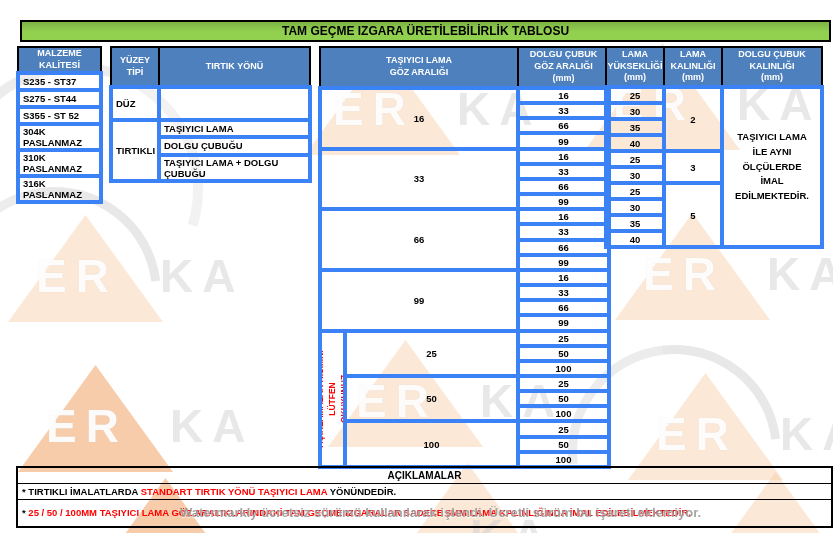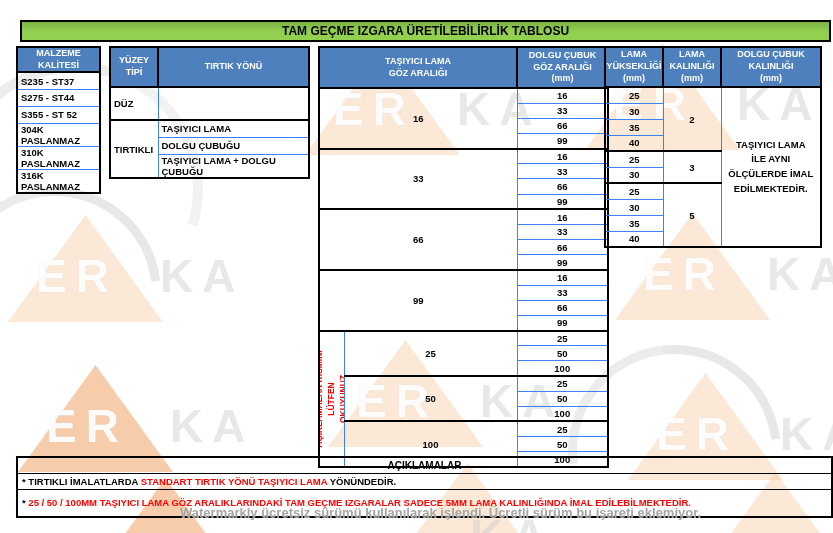--- a/index.html
+++ b/index.html
@@ -33,21 +33,21 @@
     background:linear-gradient(180deg,#7db344 0%,var(--green) 55%);
     border:2px solid #000;display:flex;align-items:center;justify-content:center;
     font-size:12px;font-weight:700;z-index:10;}
   
   table{position:absolute;border-collapse:collapse;table-layout:fixed;z-index:10;}
   td,th{padding:0;overflow:hidden;box-sizing:border-box;}
   table.grid{border:2.5px solid #000;}
   .grid th{background:var(--blue);color:#fff;font-weight:700;font-size:9px;line-height:1.3;
     text-align:center;vertical-align:middle;white-space:pre-line;
     border:2px solid #000;border-bottom:2.5px solid #000;}
-  .grid td{border:1px solid #3b82f6;font-size:9.5px;font-weight:700;vertical-align:middle;background:transparent;}
+  .grid td{border:4px solid #3b82f6;font-size:9.5px;font-weight:700;vertical-align:middle;background:transparent;}
   tr.gstart>td{border-top:2.5px solid #000;}
   .num{text-align:center;}
   .ltxt{text-align:left;padding-left:3px;}
   .hl{background:var(--orange);}
   .vcell{position:relative;}
   .vrot{position:absolute;left:50%;top:50%;transform:translate(-50%,-50%) rotate(-90deg);
     width:132px;text-align:center;color:var(--red);font-weight:700;font-size:8.5px;line-height:1.4;}
   .dolgu-note{text-align:center;font-size:9.5px;font-weight:700;line-height:1.55;padding:0 6px;}
   
   table.notes{border:2.5px solid #000;}
@@ -331,21 +331,21 @@
         </tr>
         <tr style="height: 16px;">
           <td class="num">35</td>
         </tr>
         <tr style="height: 16px;">
           <td class="num">40</td>
         </tr>
       </tbody>
   </table>
 
-  <table class="notes" style="left:16px;top:456px;">
+  <table class="notes" style="left:16px;top:466px;">
     <colgroup>
         <col style="width:815px">
       </colgroup>
     <tbody>
       <tr>
         <td class="nhdr" style="height:16px">AÇIKLAMALAR</td>
       </tr>
       <tr>
         <td class="nrow" style="height:16px"><span>* TIRTIKLI İMALATLARDA </span><span class="red">STANDART TIRTIK YÖNÜ TAŞIYICI LAMA </span><span>YÖNÜNDEDİR.</span></td>
       </tr>

